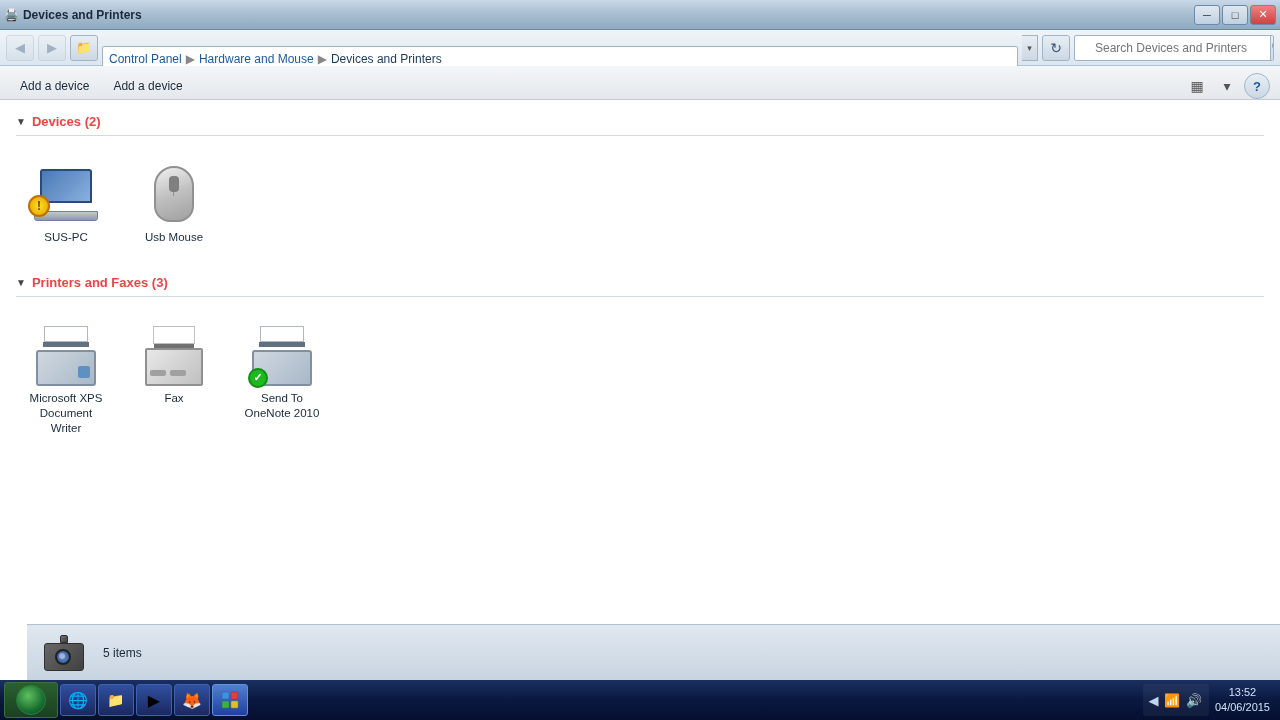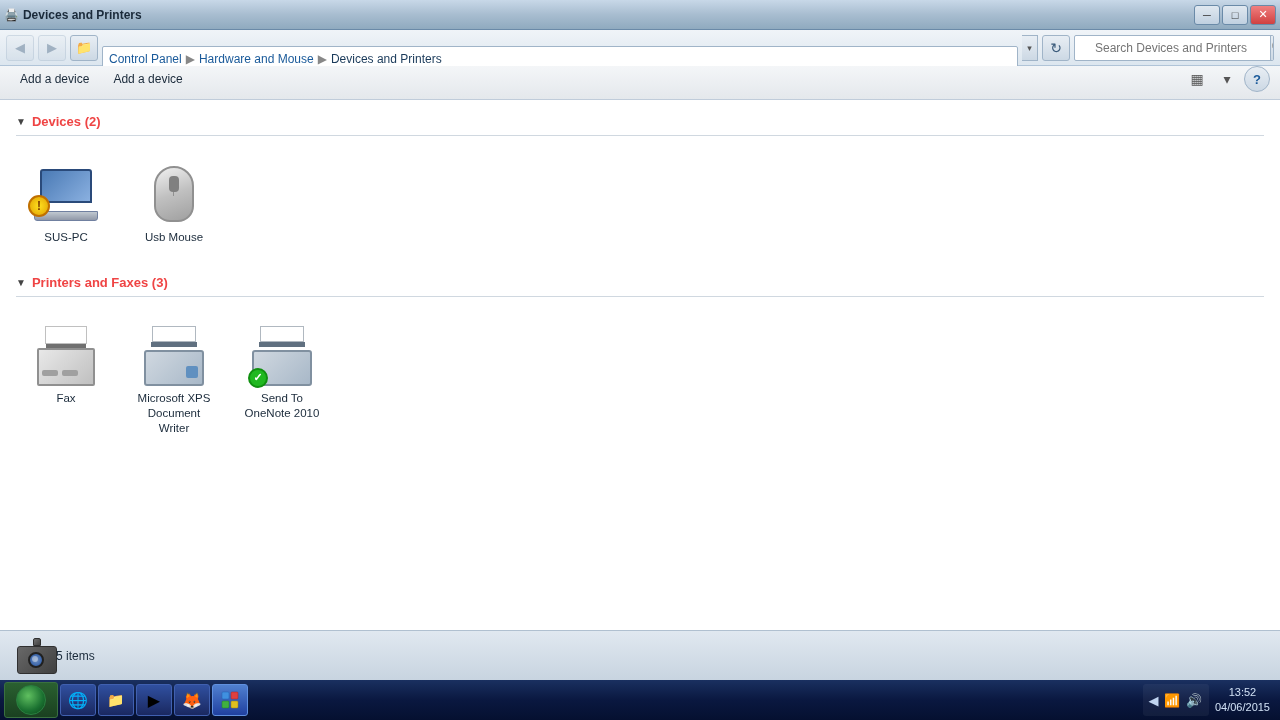--- a/index.html
+++ b/index.html
@@ -155,21 +155,21 @@
       font-size: 13px;
       color: #555;
     }
 
     
     .toolbar {
       height: 34px;
       background: linear-gradient(to bottom, #f4f6f8, #e4e8ec);
       border-bottom: 1px solid #c0ccda;
       display: flex;
-      align-items: flex-start;
+      align-items: flex-end;
       padding: 0 10px;
       gap: 4px;
     }
     .toolbar-btn {
       height: 26px;
       padding: 0 10px;
       background: transparent;
       border: none;
       border-radius: 3px;
       cursor: pointer;
@@ -268,27 +268,28 @@
     }
     .device-item .label {
       font-size: 11.5px;
       color: #1a2a3a;
       text-align: center;
       line-height: 1.3;
     }
 
     
     .status-bar {
-      height: 50px;
+      height: 56px;
       background: linear-gradient(to bottom, #e0e8f0, #c8d4e0);
       border-top: 1px solid #b0c0d0;
       display: flex;
       align-items: center;
       padding: 0 16px;
-      gap: 0;
+      gap: 20px;
+      margin-left: 27px;
     }
     .status-icon {
       width: 40px;
       height: 40px;
       display: flex;
       align-items: center;
       justify-content: center;
     }
     .status-text {
       font-size: 12px;
@@ -467,48 +468,48 @@
   <div class="section-header">
     <span class="section-arrow">▼</span>
     <span class="section-title">Printers and Faxes (3)</span>
   </div>
 
   <div class="items-grid">
 
     <div class="device-item">
       <div class="icon-wrap">
         <div style="position:relative; width:64px; height:60px;">
+          <div style="width:44px; height:16px; background:white; border:1px solid #b0b8c0; position:absolute; top:0; left:10px;"></div>
+          <div style="width:60px; height:36px; background:linear-gradient(135deg,#d0d8e0,#a8b8c8); border:2px solid #8090a0; border-radius:3px; position:absolute; bottom:0; left:2px;"></div>
+          <div style="width:46px; height:5px; background:#607080; position:absolute; top:16px; left:9px;"></div>
+          <div style="width:12px; height:12px; background:#6090c0; border-radius:2px; position:absolute; bottom:8px; right:8px;"></div>
+        </div>
+      </div>
+      <span class="label">Microsoft XPS Document Writer</span>
+    </div>
+
+    <div class="device-item">
+      <div class="icon-wrap">
+        <div style="position:relative; width:64px; height:60px;">
           <div style="width:42px; height:18px; background:white; border:1px solid #c0c0c0; position:absolute; top:0; left:11px;"></div>
           <div style="width:58px; height:38px; background:linear-gradient(135deg,#e8e8e8,#c0c0c0); border:2px solid #909090; border-radius:2px; position:absolute; bottom:0; left:3px;"></div>
           <div style="width:40px; height:4px; background:#707070; position:absolute; top:18px; left:12px;"></div>
           <div style="width:16px; height:6px; background:#a0a0a0; border-radius:2px; position:absolute; bottom:10px; left:8px;"></div>
           <div style="width:16px; height:6px; background:#a0a0a0; border-radius:2px; position:absolute; bottom:10px; left:28px;"></div>
         </div>
       </div>
       <span class="label">Fax</span>
     </div>
 
     <div class="device-item">
       <div class="icon-wrap">
         <div style="position:relative; width:64px; height:60px;">
           <div style="width:44px; height:16px; background:white; border:1px solid #b0b8c0; position:absolute; top:0; left:10px;"></div>
           <div style="width:60px; height:36px; background:linear-gradient(135deg,#d0d8e0,#a8b8c8); border:2px solid #8090a0; border-radius:3px; position:absolute; bottom:0; left:2px;"></div>
           <div style="width:46px; height:5px; background:#607080; position:absolute; top:16px; left:9px;"></div>
-          <div style="width:12px; height:12px; background:#6090c0; border-radius:2px; position:absolute; bottom:8px; right:8px;"></div>
-        </div>
-      </div>
-      <span class="label">Microsoft XPS Document Writer</span>
-    </div>
-
-    <div class="device-item">
-      <div class="icon-wrap">
-        <div style="position:relative; width:64px; height:60px;">
-          <div style="width:44px; height:16px; background:white; border:1px solid #b0b8c0; position:absolute; top:0; left:10px;"></div>
-          <div style="width:60px; height:36px; background:linear-gradient(135deg,#d0d8e0,#a8b8c8); border:2px solid #8090a0; border-radius:3px; position:absolute; bottom:0; left:2px;"></div>
-          <div style="width:46px; height:5px; background:#607080; position:absolute; top:16px; left:9px;"></div>
 
           <div style="position:absolute; bottom:-2px; left:-2px; width:20px; height:20px; background:#20b820; border-radius:50%; border:2px solid #109010; display:flex; align-items:center; justify-content:center; font-size:11px; color:white; font-weight:bold; z-index:2;">✓</div>
         </div>
       </div>
       <span class="label">Send To OneNote 2010</span>
     </div>
   </div>
 
 </div>
 

